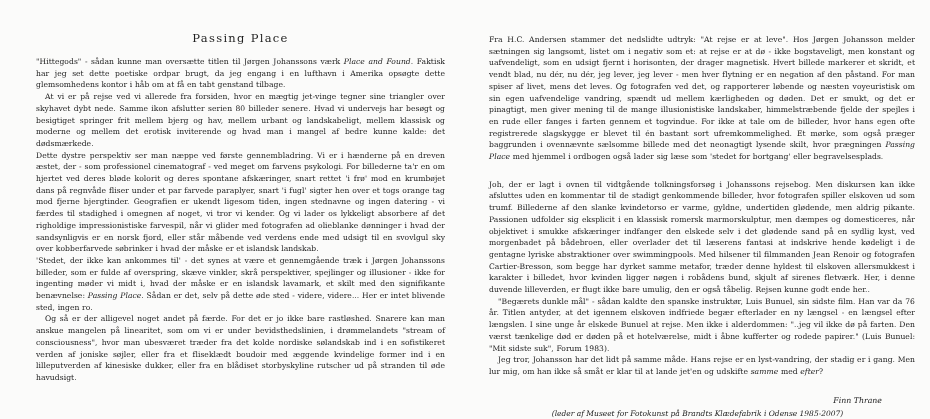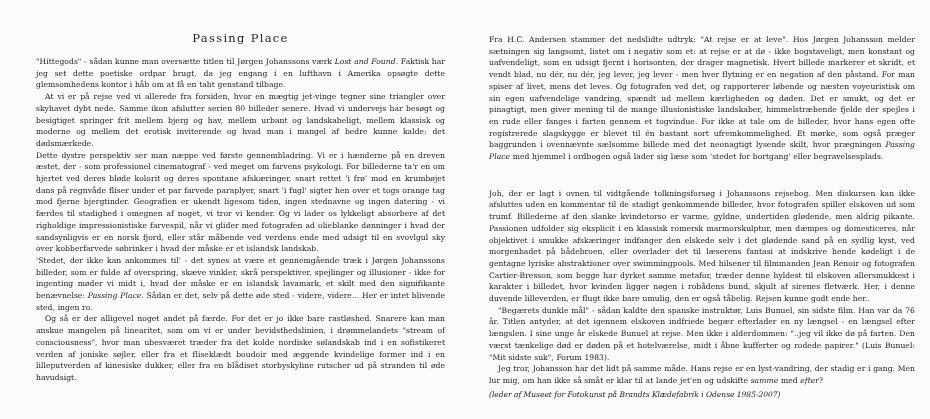--- a/index.html
+++ b/index.html
@@ -21,52 +21,53 @@
   }
   .page p {
     margin: 0;
     font-size: 7.6px;
     line-height: 11.7px;
     letter-spacing: 0.05px;
     text-align: justify;
     word-spacing: 0.2px;
   }
   .page p.ind { text-indent: 9px; }
-  .page p.gap { margin-top: 25px; }
+  .page p.gap { margin-top: 16px; }
   em { font-style: italic; }
   .signature {
     text-align: right; font-style: italic;
     font-size: 7.8px; line-height: 11px;
     margin: 17px 33px 0 0;
   }
   .byline {
-    text-align: left; font-style: italic;
+    text-align: center; font-style: italic;
     font-size: 7.5px; line-height: 11px;
     margin: 2px 9px 0 0;
   }
 </style>
 </head>
 <body>
 
 <div class="spread">
 
   <div class="page page-left">
     <h1 class="title">Passing Place</h1>
     <div>
-        <p class=""><span>"Hittegods" - sådan kunne man oversætte titlen til Jørgen Johanssons værk </span><em>Lost and Found</em><span>. Faktisk har jeg set dette poetiske ordpar brugt, da jeg engang i en lufthavn i Amerika opsøgte dette glemsomhedens kontor i håb om at få en tabt genstand tilbage.</span></p>
+        <p class=""><span>"Hittegods" - sådan kunne man oversætte titlen til Jørgen Johanssons værk </span><em>Place and Found</em><span>. Faktisk har jeg set dette poetiske ordpar brugt, da jeg engang i en lufthavn i Amerika opsøgte dette glemsomhedens kontor i håb om at få en tabt genstand tilbage.</span></p>
         <p class="ind "><span>At vi er på rejse ved vi allerede fra forsiden, hvor en mægtig jet-vinge tegner sine triangler over skyhavet dybt nede. Samme ikon afslutter serien 80 billeder senere. Hvad vi undervejs har besøgt og besigtiget springer frit mellem bjerg og hav, mellem urbant og landskabeligt, mellem klassisk og moderne og mellem det erotisk inviterende og hvad man i mangel af bedre kunne kalde: det dødsmærkede.</span></p>
         <p class=""><span>Dette dystre perspektiv ser man næppe ved første gennembladring. Vi er i hænderne på en dreven æstet, der - som professionel cinematograf - ved meget om farvens psykologi. For billederne ta'r en om hjertet ved deres bløde kolorit og deres spontane afskæringer, snart rettet 'i frø' mod en krumbøjet dans på regnvåde fliser under et par farvede paraplyer, snart 'i fugl' sigter hen over et togs orange tag mod fjerne bjergtinder. Geografien er ukendt ligesom tiden, ingen stednavne og ingen datering - vi færdes til stadighed i omegnen af noget, vi tror vi kender. Og vi lader os lykkeligt absorbere af det righoldige impressionistiske farvespil, når vi glider med fotografen ad olieblanke dønninger i hvad der sandsynligvis er en norsk fjord, eller står måbende ved verdens ende med udsigt til en svovlgul sky over kobberfarvede søbrinker i hvad der måske er et islandsk landskab.</span></p>
         <p class=""><span>'Stedet, der ikke kan ankommes til' - det synes at være et gennemgående træk i Jørgen Johanssons billeder, som er fulde af overspring, skæve vinkler, skrå perspektiver, spejlinger og illusioner - ikke for ingenting møder vi midt i, hvad der måske er en islandsk lavamark, et skilt med den signifikante benævnelse: </span><em>Passing Place</em><span>. Sådan er det, selv på dette øde sted - videre, videre... Her er intet blivende sted, ingen ro.</span></p>
         <p class="ind "><span>Og så er der alligevel noget andet på færde. For det er jo ikke bare rastløshed. Snarere kan man anskue mangelen på linearitet, som om vi er under bevidsthedslinien, i drømmelandets "stream of consciousness", hvor man ubesværet træder fra det kolde nordiske sølandskab ind i en sofistikeret verden af joniske søjler, eller fra et fliseklædt boudoir med æggende kvindelige former ind i en lilleputverden af kinesiske dukker, eller fra en blådiset storbyskyline rutscher ud på stranden til øde havudsigt.</span></p>
       </div>
   </div>
 
   <div class="page page-right">
     <div>
         <p class=""><span>Fra H.C. Andersen stammer det nedslidte udtryk: "At rejse er at leve". Hos Jørgen Johansson melder sætningen sig langsomt, listet om i negativ som et: at rejse er at dø - ikke bogstaveligt, men konstant og uafvendeligt, som en udsigt fjernt i horisonten, der drager magnetisk. Hvert billede markerer et skridt, et vendt blad, nu dér, nu dér, jeg lever, jeg lever - men hver flytning er en negation af den påstand. For man spiser af livet, mens det leves. Og fotografen ved det, og rapporterer løbende og næsten voyeuristisk om sin egen uafvendelige vandring, spændt ud mellem kærligheden og døden. Det er smukt, og det er pinagtigt, men giver mening til de mange illusionistiske landskaber, himmelstræbende fjelde der spejles i en rude eller fanges i farten gennem et togvindue. For ikke at tale om de billeder, hvor hans egen ofte registrerede slagskygge er blevet til én bastant sort ufremkommelighed. Et mørke, som også præger baggrunden i ovennævnte sælsomme billede med det neonagtigt lysende skilt, hvor prægningen </span><em>Passing Place</em><span> med hjemmel i ordbogen også lader sig læse som 'stedet for bortgang' eller begravelsesplads.</span></p>
         <p class="gap"><span>Joh, der er lagt i ovnen til vidtgående tolkningsforsøg i Johanssons rejsebog. Men diskursen kan ikke afsluttes uden en kommentar til de stadigt genkommende billeder, hvor fotografen spiller elskoven ud som trumf. Billederne af den slanke kvindetorso er varme, gyldne, undertiden glødende, men aldrig pikante. Passionen udfolder sig eksplicit i en klassisk romersk marmorskulptur, men dæmpes og domesticeres, når objektivet i smukke afskæringer indfanger den elskede selv i det glødende sand på en sydlig kyst, ved morgenbadet på bådebroen, eller overlader det til læserens fantasi at indskrive hende kødeligt i de gentagne lyriske abstraktioner over swimmingpools. Med hilsener til filmmanden Jean Renoir og fotografen Cartier-Bresson, som begge har dyrket samme metafor, træder denne hyldest til elskoven allersmukkest i karakter i billedet, hvor kvinden ligger nøgen i robådens bund, skjult af sirenes fletværk. Her, i denne duvende lilleverden, er flugt ikke bare umulig, den er også tåbelig. Rejsen kunne godt ende her..</span></p>
         <p class="ind "><span>"Begærets dunkle mål" - sådan kaldte den spanske instruktør, Luis Bunuel, sin sidste film. Han var da 76 år. Titlen antyder, at det igennem elskoven indfriede begær efterlader en ny længsel - en længsel efter længslen. I sine unge år elskede Bunuel at rejse. Men ikke i alderdommen: "..jeg vil ikke dø på farten. Den værst tænkelige død er døden på et hotelværelse, midt i åbne kufferter og rodede papirer." (Luis Bunuel: "Mit sidste suk", Forum 1983).</span></p>
         <p class="ind "><span>Jeg tror, Johansson har det lidt på samme måde. Hans rejse er en lyst-vandring, der stadig er i gang. Men lur mig, om han ikke så småt er klar til at lande jet'en og udskifte </span><em>samme</em><span> med </span><em>efter</em><span>?</span></p>
       </div>
+    <div class="signature">Finn Thrane</div>
     <div class="byline">(leder af Museet for Fotokunst på Brandts Klædefabrik i Odense 1985-2007)</div>
   </div>
 
 </div>
 
 </body></html>

